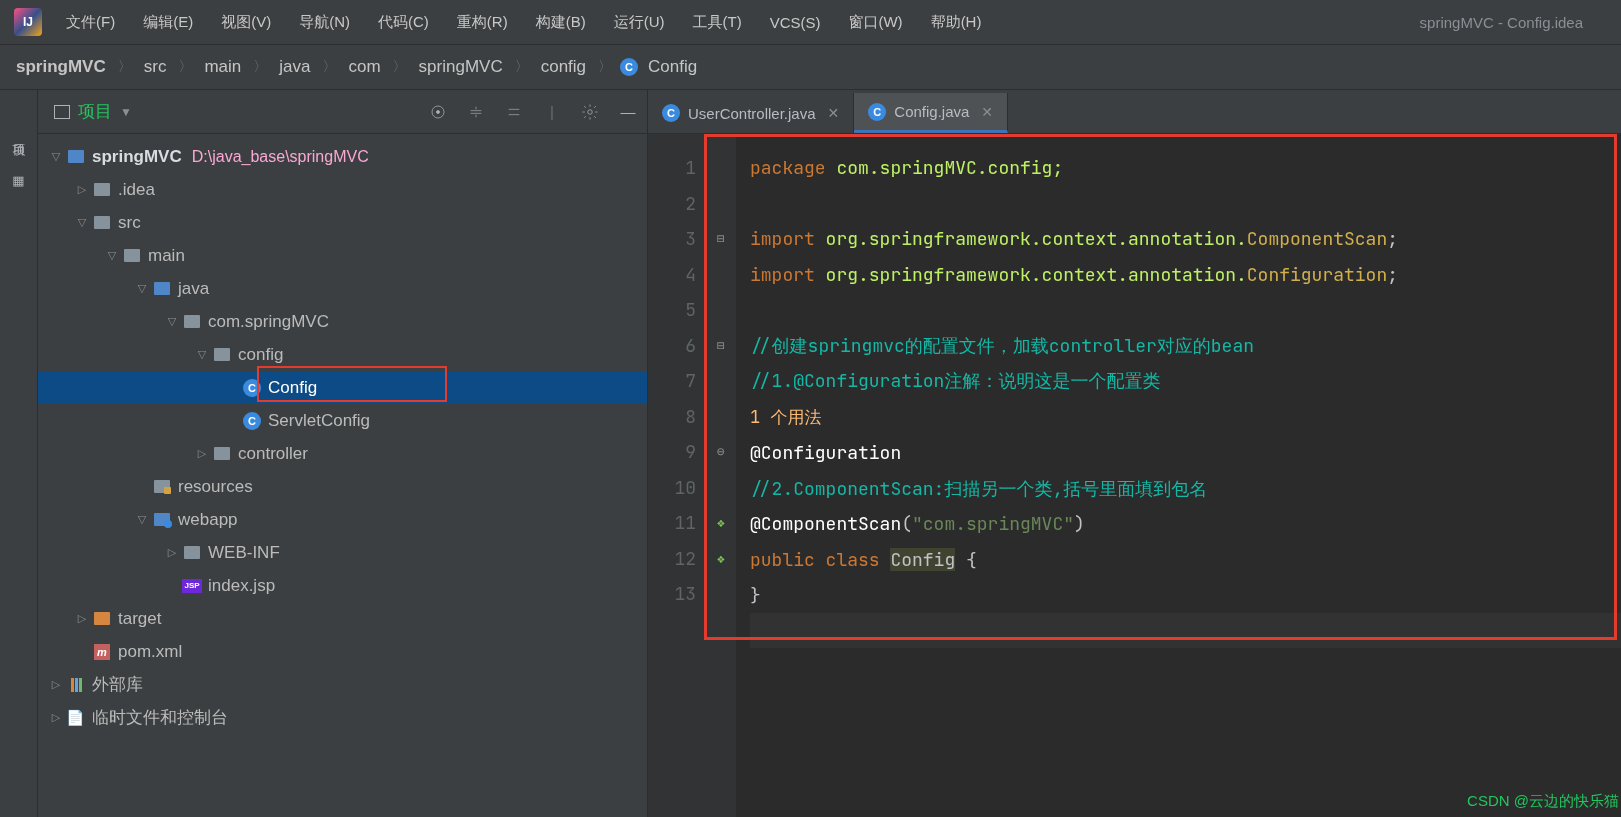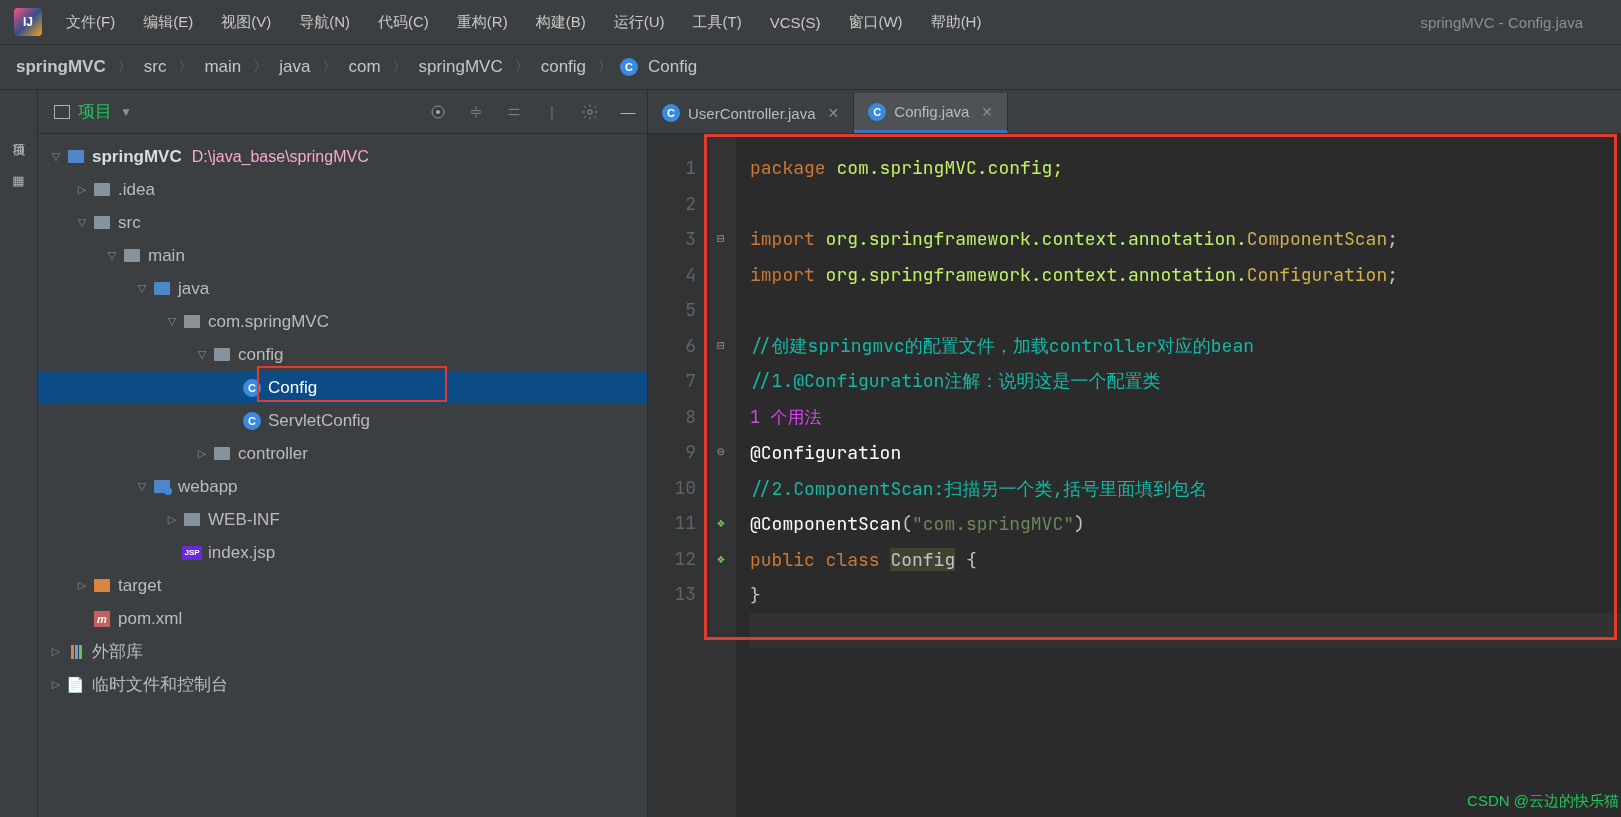--- a/index.html
+++ b/index.html
@@ -89,21 +89,21 @@
   .editor-body{flex:1;display:flex;font-family:"JetBrains Mono","Consolas",monospace;font-size:18px;position:relative;background:#2b2b2b;}
   .gutter-nums{width:58px;text-align:right;padding:16px 10px 0 0;color:#5f6467;line-height:35.5px;background:#313335;}
   .gutter-icons{width:30px;padding-top:16px;line-height:35.5px;background:#313335;text-align:center;color:#6b9b4f;font-size:13px;}
   .code{flex:1;padding:16px 0 0 14px;line-height:35.5px;white-space:pre;color:#bfc3c7;}
   .kw{color:#cc7832;}
   .pkg{color:#bef264;}
   .cls{color:#d1b04c;}
   .cmt{color:#14b8a6;}
   .ann{color:#ffffff;}
   .str{color:#6a8759;}
-  .hint{color:#d946ef;font-size:17px;}
+  .hint{color:#fdba74;font-size:17px;}
   .hl{background:#40432f;}
   .caret-line{background:#323232;display:inline-block;width:100%;}
   .watermark{position:absolute;right:2px;bottom:6px;color:#22c55e;font-size:15px;}
   .red-frame{position:absolute;border:3px solid #e33b2e;pointer-events:none;}
 </style>
 </head>
 <body>
 
 <div class="menubar">
   <div class="app-logo">IJ</div>
@@ -112,21 +112,21 @@
   <div class="menu-item">视图(V)</div>
   <div class="menu-item">导航(N)</div>
   <div class="menu-item">代码(C)</div>
   <div class="menu-item">重构(R)</div>
   <div class="menu-item">构建(B)</div>
   <div class="menu-item">运行(U)</div>
   <div class="menu-item">工具(T)</div>
   <div class="menu-item">VCS(S)</div>
   <div class="menu-item">窗口(W)</div>
   <div class="menu-item">帮助(H)</div>
-  <div class="window-title">springMVC - Config.java</div>
+  <div class="window-title">springMVC - Config.idea</div>
 </div>
 
 <div class="breadcrumb-row">
   <span class="crumb" style="font-weight:600">springMVC</span>
   <span class="crumb-sep">〉</span>
   <span class="crumb">src</span>
   <span class="crumb-sep">〉</span>
   <span class="crumb">main</span>
   <span class="crumb-sep">〉</span>
   <span class="crumb">java</span>
@@ -244,20 +244,27 @@
             <span class="class-icon blue">C</span>
           </span>
         <span class="tree-label">ServletConfig</span>
       </div>
       <div class="tree-row" style="padding-left:154px">
         <span class="chev">▷</span>
         <span class="ticon">
             <span class="folder"></span>
           </span>
         <span class="tree-label">controller</span>
+      </div>
+      <div class="tree-row" style="padding-left:94px">
+        <span class="chev"></span>
+        <span class="ticon">
+            <span class="folder res"></span>
+          </span>
+        <span class="tree-label">resources</span>
       </div>
       <div class="tree-row" style="padding-left:94px">
         <span class="chev">▽</span>
         <span class="ticon">
             <span class="folder web"></span>
           </span>
         <span class="tree-label">webapp</span>
       </div>
       <div class="tree-row" style="padding-left:124px">
         <span class="chev">▷</span>

